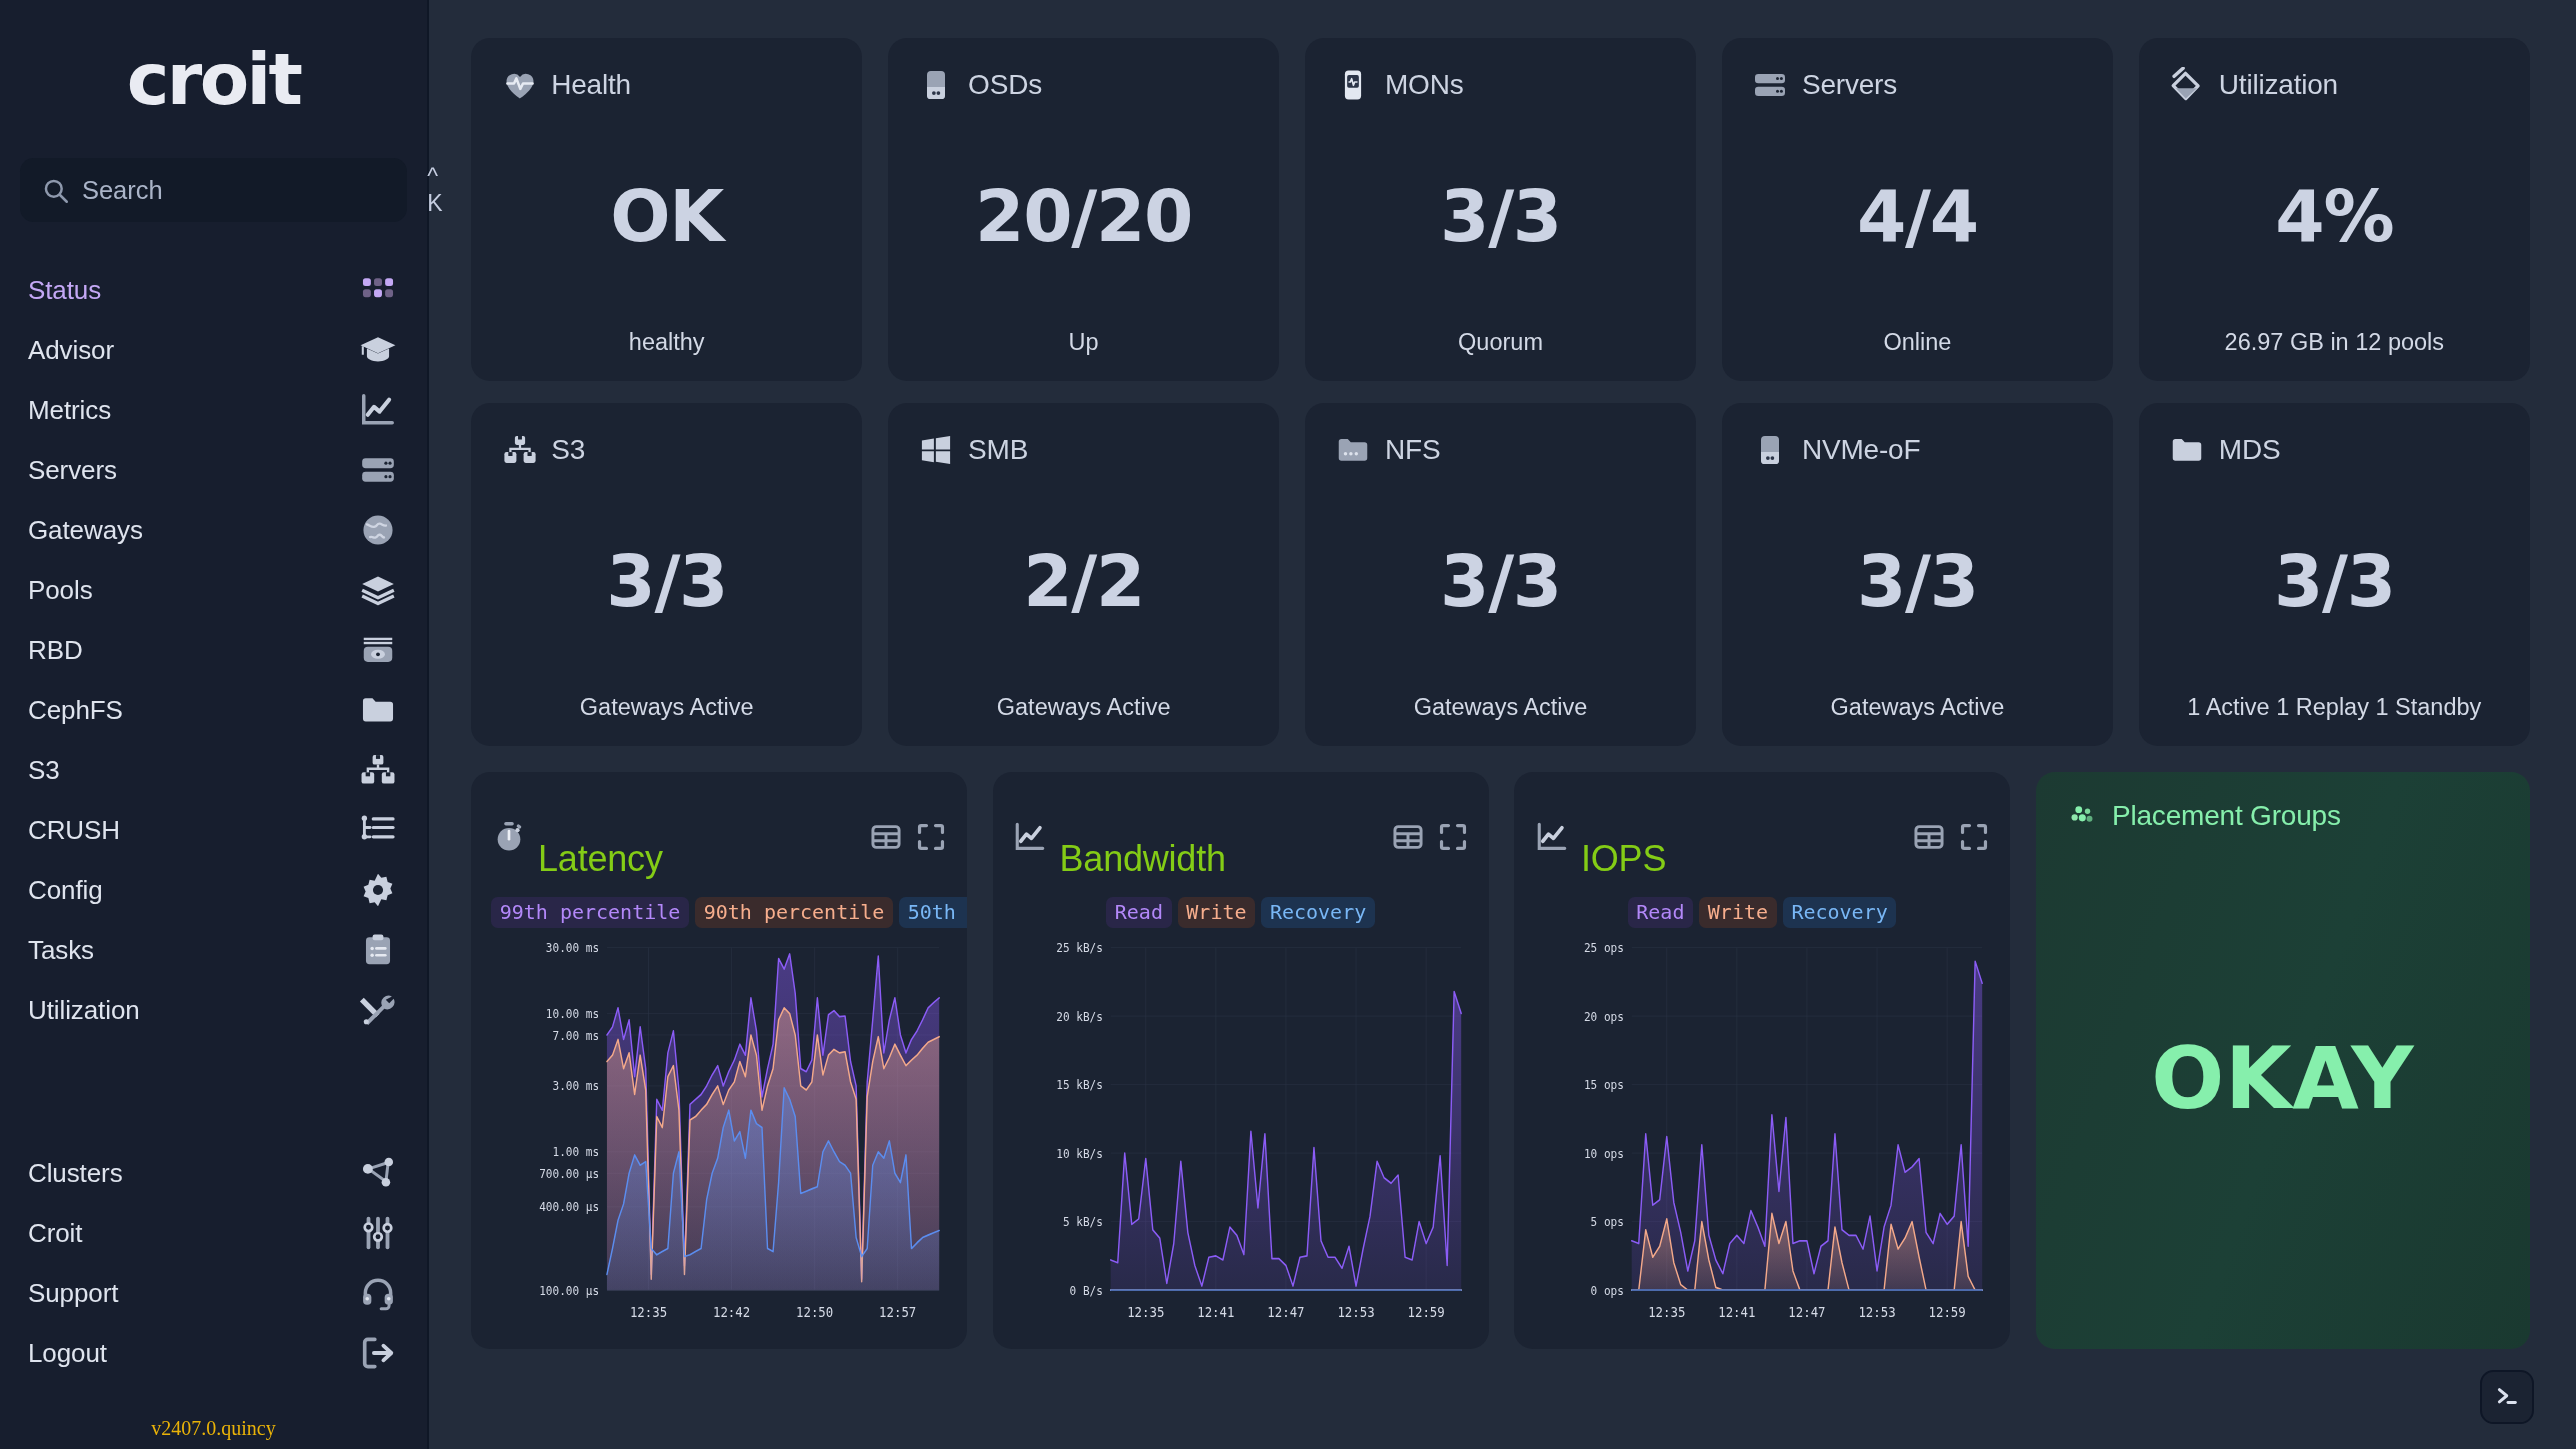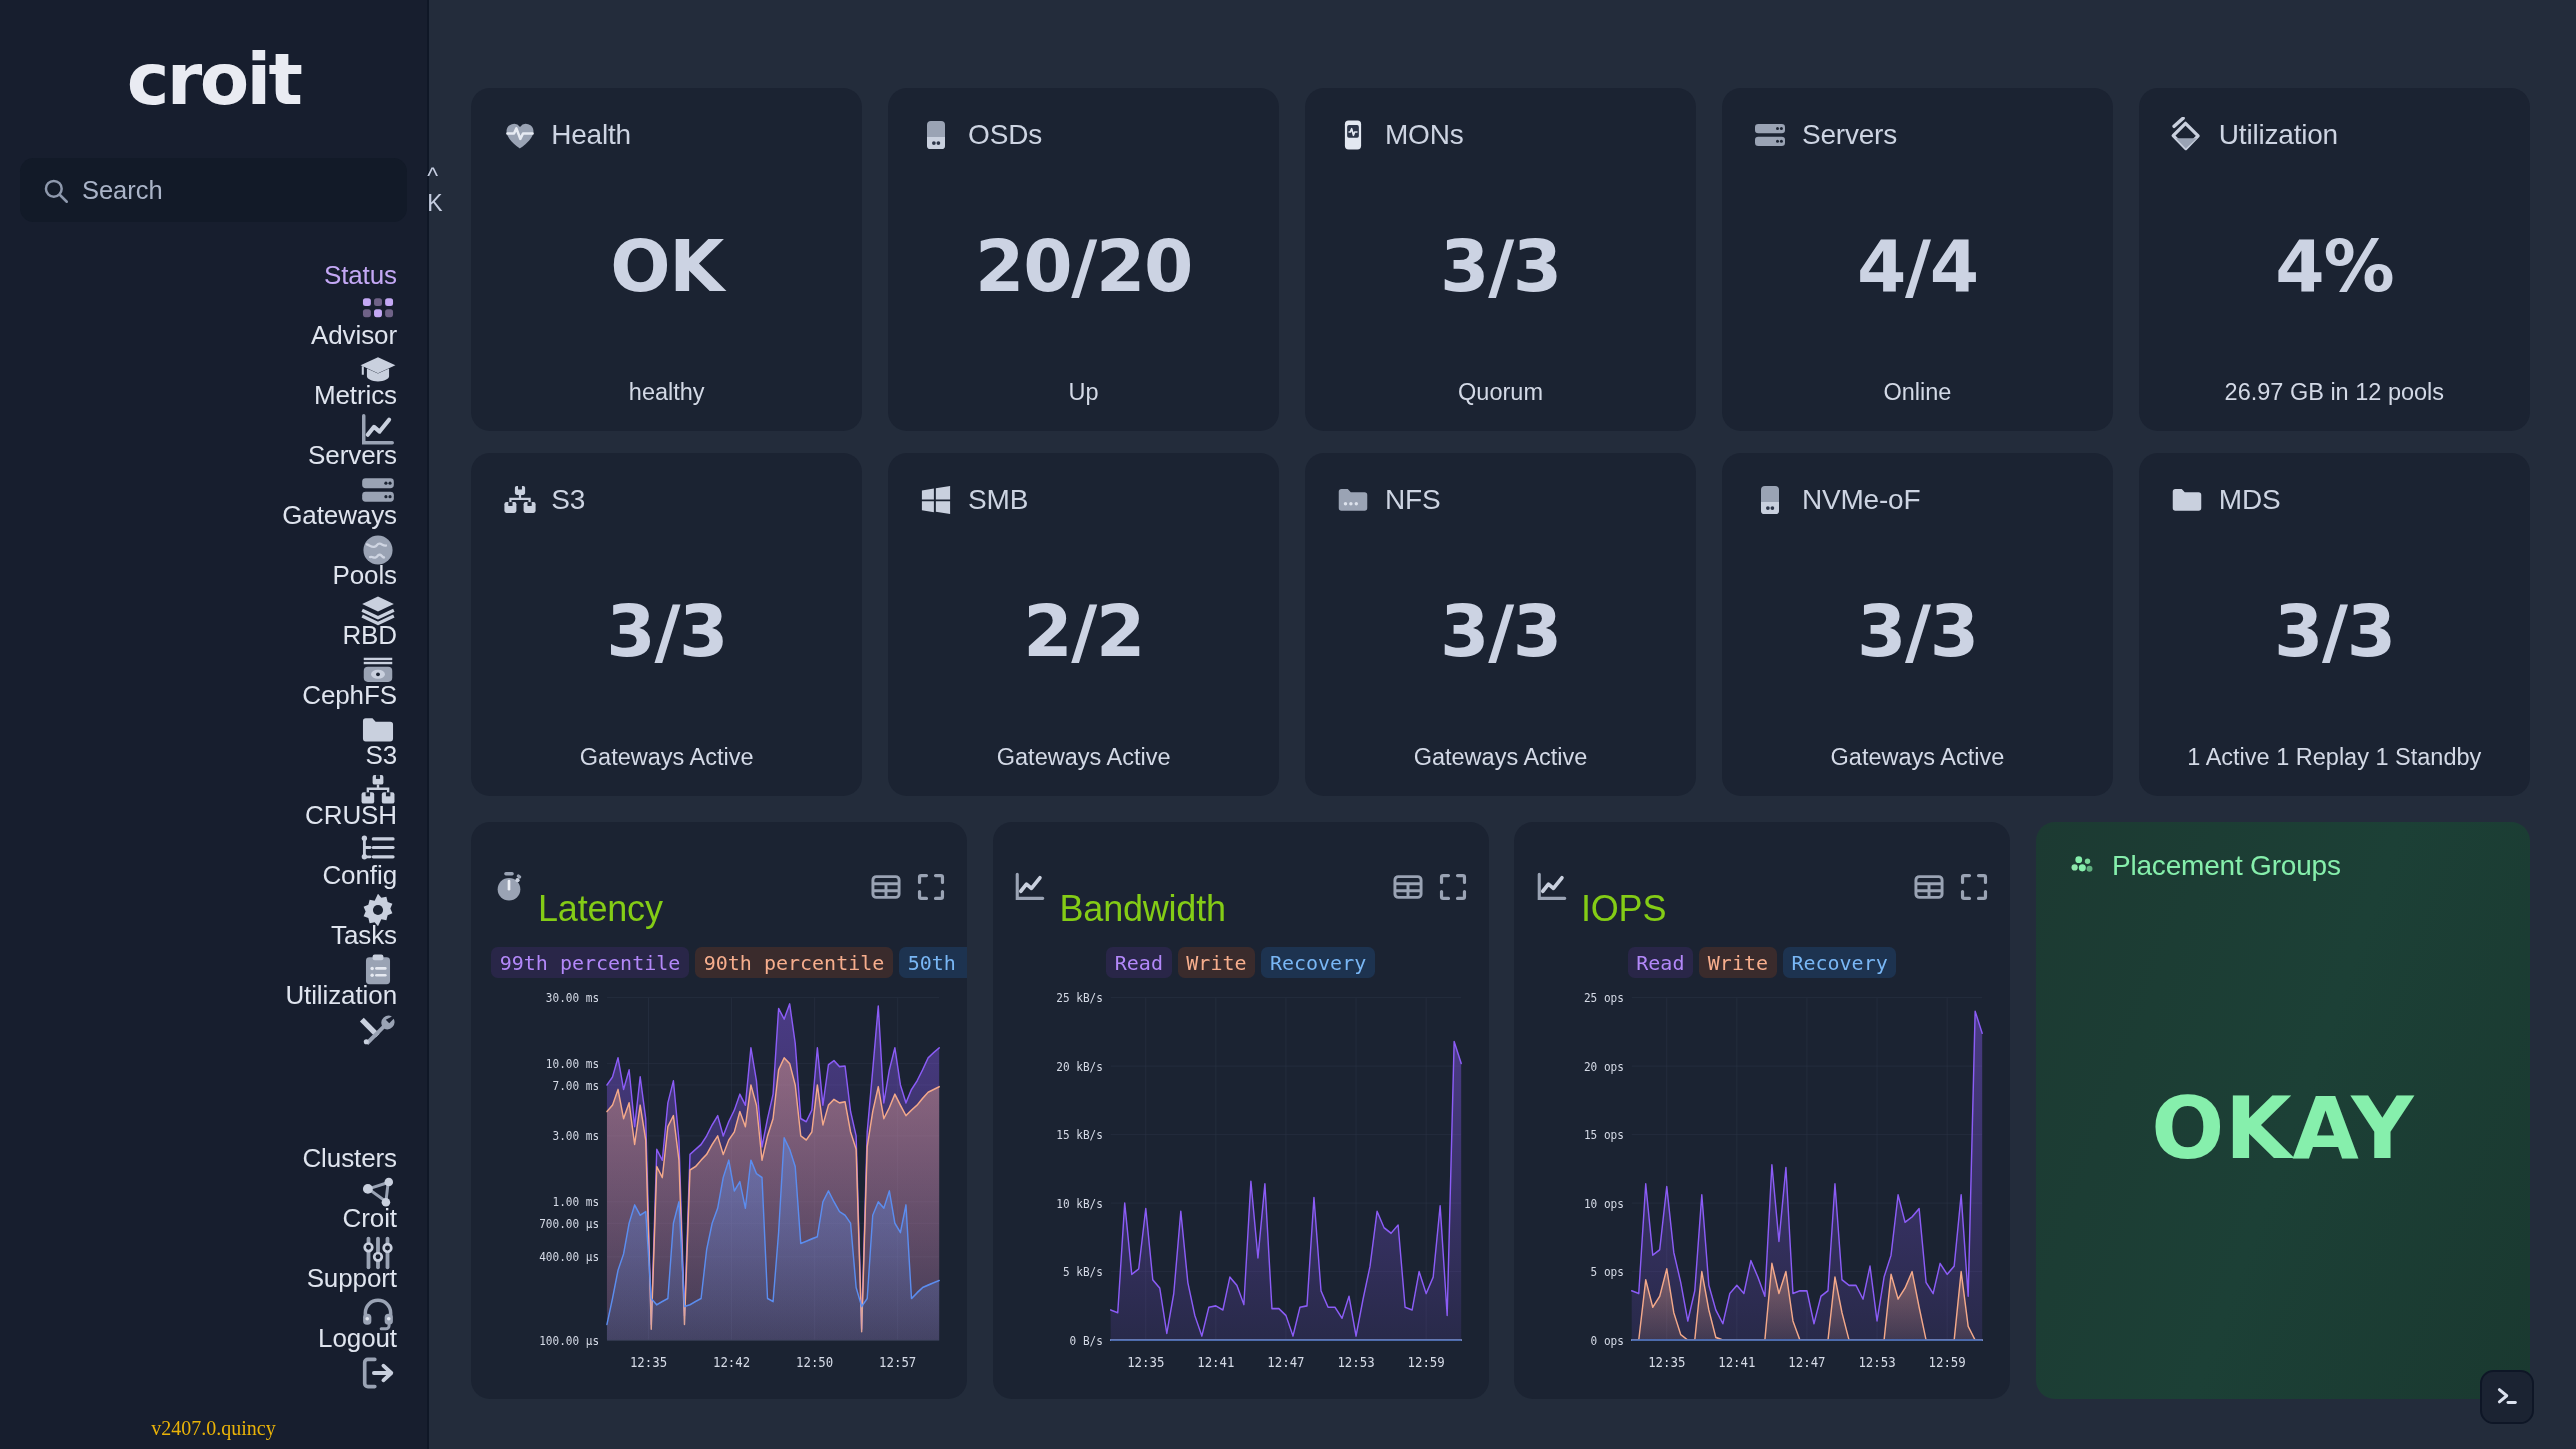--- a/index.html
+++ b/index.html
@@ -39,41 +39,40 @@
   #search-input {
     flex: 1 1 auto; background: transparent; border: none; outline: none;
     color: #c5cde0; font-size: 25.5px;
     font-family: "Liberation Sans", sans-serif;
   }
   #search-input::placeholder { color: #aab4c8; }
   #search-kbd { color: #c5cde0; font-size: 23px; letter-spacing: 3.4px; }
 
   #nav-main { margin-top: 38px; }
   .nav-item {
-    height: 60px; display: flex; align-items: flex-end;
-    padding: 0 30px 0 28px; cursor: pointer; flex-direction: column;
+    height: 60px; display: flex; align-items: center;
+    padding: 0 30px 0 28px; cursor: pointer;
   }
   .nav-label { font-size: 26px; color: #dfe4ee; flex: 1 1 auto; letter-spacing: -0.1px;}
   .nav-item.active .nav-label { color: #c4a8f5; }
   .nav-icon { width: 38px; height: 38px; flex: 0 0 38px; display: flex; align-items: center; justify-content: center; }
 
   #nav-bottom { position: absolute; bottom: 66px; left: 0; right: 0; }
   #version {
     position: absolute; bottom: 9.4px; left: 0; right: 0;
     text-align: center; color: #eab308; font-size: 20px;
     font-family: Liberation Serif, serif;
   }
 
   
   #main {
     flex: 1 1 auto; height: 1449px;
     padding: 38px 46px 0 42px;
     display: flex; flex-direction: column;
     position: relative;
-    justify-content: center;
   }
   .card-row { display: flex; gap: 25.5px; }
   #row1 { height: 343px; }
   #row2 { height: 343px; margin-top: 22px; }
   #row3 { height: 577px; margin-top: 25.5px; }
 
   .stat-card {
     flex: 1 1 0; background: #1b2332; border-radius: 19px;
     padding: 28px 29.5px 25.5px 29.5px;
     display: flex; flex-direction: column;

